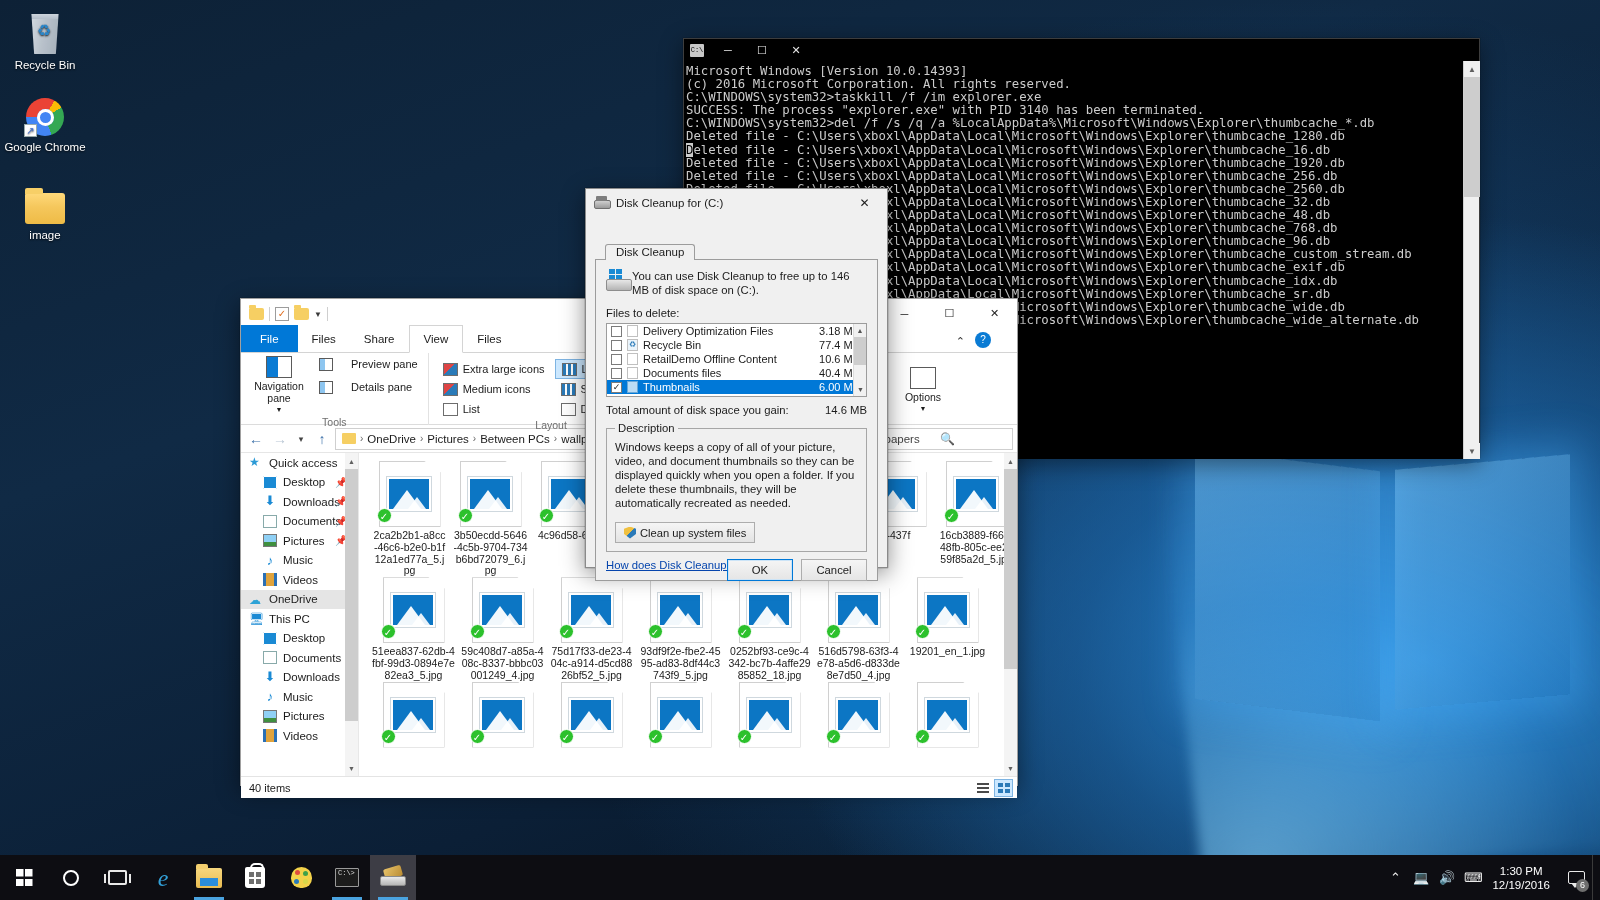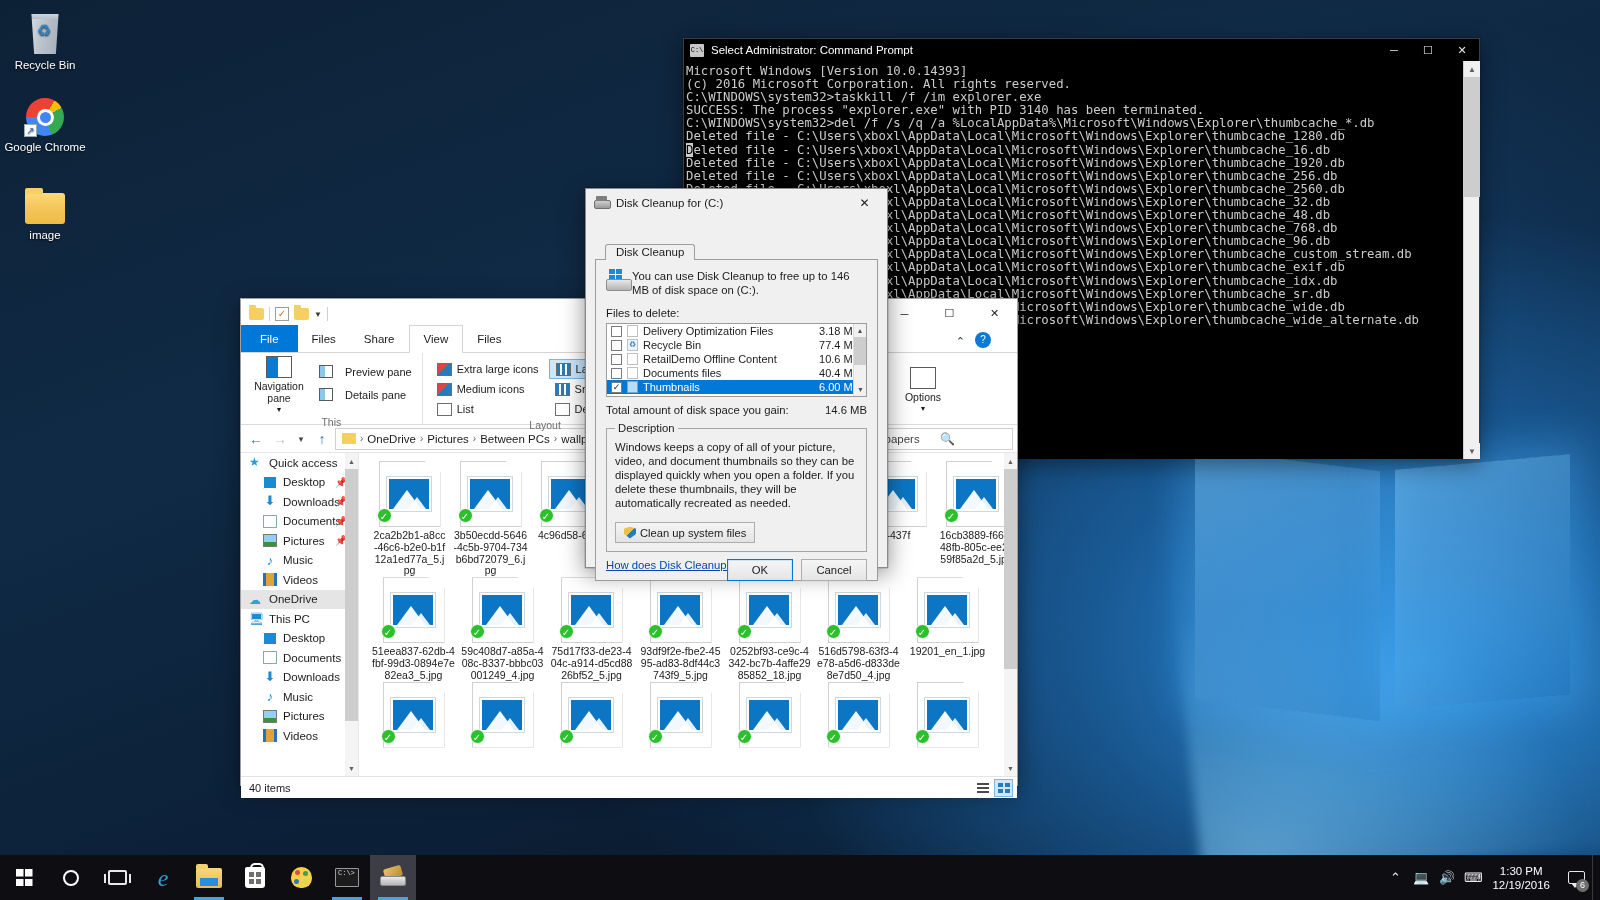--- a/index.html
+++ b/index.html
@@ -149,21 +149,21 @@
   #exp-tabs .tabline { position:absolute; left:0; right:0; bottom:0; height:1px; background:#d4d4d4; }
 
   #ribbon { height:72px; background:#fff; border-bottom:1px solid #dcdcdc; display:flex; position:relative; }
   .rgroup { display:flex; flex-direction:column; height:72px; border-right:1px solid #e2e2e2; padding:0 6px; }
   .rgroup .body { flex:1; display:flex; align-items:center; gap:4px; padding-top:3px; }
   .rgroup .gname { text-align:center; font-size:10.5px; color:#6e6e6e; padding-bottom:2px; }
   .big-btn { width:64px; display:flex; flex-direction:column; align-items:center; font-size:10.5px; color:#1b1b1b; line-height:11.5px; text-align:center; }
   .big-btn .ico { margin-bottom:3px; }
   .navpane-ico { width:26px; height:22px; border:1px solid #5a5a5a; background:#fff; display:flex; }
   .navpane-ico i { display:block; width:11px; background:#0a7bd4; }
-  .small-item { display:flex; align-items:flex-end; gap:12px; font-size:11px; color:#1b1b1b; height:20px; padding:0 4px; }
+  .small-item { display:flex; align-items:flex-start; gap:18px; font-size:11px; color:#1b1b1b; height:20px; padding:0 4px; }
   .pane-ico { width:14px; height:13px; border:1px solid #5a5a5a; background:#fff; display:flex; }
   .pane-ico i { width:5px; background:#8ec6f0; display:block; }
   .layout-grid { display:grid; grid-template-columns:auto auto; grid-auto-rows:20px; gap:0 4px; }
   .layout-item { display:flex; align-items:center; gap:5px; font-size:11px; padding:0 6px; height:20px; color:#1b1b1b; }
   .layout-item.sel { background:#cce8ff; border:1px solid #7eb4e2; }
   .li-ico { width:15px; height:13px; border:1px solid #6d6d6d; background:#fafafa; }
   .li-ico.a { background:linear-gradient(135deg,#d44 0 45%, #2a7ab8 45% 100%); }
   .li-ico.b { background:repeating-linear-gradient(90deg,#2a7ab8 0 3px,#fff 3px 5px); }
   .li-ico.c { background:#fff; }
   .lay-scroll { display:flex; flex-direction:column; justify-content:space-between; height:58px; width:14px; margin-left:2px; }
@@ -384,21 +384,20 @@
     <div class="glyph">
         <div class="folder-ico"></div>
       </div>
     <span class="lbl">image</span>
   </div>
 </div>
 
 <div class="win" id="cmd">
   <div class="titlebar">
     <span class="cmd-ico">C:\</span>
-    <span class="cmd-title">Select Administrator: Command Prompt</span>
     <span class="wbtns">
       <span class="wbtn">─</span>
       <span class="wbtn">☐</span>
       <span class="wbtn">✕</span>
     </span>
   </div>
   <div class="console" id="console-output"><div class="line">Microsoft Windows [Version 10.0.14393]</div><div class="line">(c) 2016 Microsoft Corporation. All rights reserved.</div><div class="line"></div><div class="line">C:\WINDOWS\system32&gt;taskkill /f /im explorer.exe</div><div class="line">SUCCESS: The process "explorer.exe" with PID 3140 has been terminated.</div><div class="line"></div><div class="line">C:\WINDOWS\system32&gt;del /f /s /q /a %LocalAppData%\Microsoft\Windows\Explorer\thumbcache_*.db</div><div class="line">Deleted file - C:\Users\xboxl\AppData\Local\Microsoft\Windows\Explorer\thumbcache_1280.db</div><div class="line"><span class="cursorchar">D</span>eleted file - C:\Users\xboxl\AppData\Local\Microsoft\Windows\Explorer\thumbcache_16.db</div><div class="line">Deleted file - C:\Users\xboxl\AppData\Local\Microsoft\Windows\Explorer\thumbcache_1920.db</div><div class="line">Deleted file - C:\Users\xboxl\AppData\Local\Microsoft\Windows\Explorer\thumbcache_256.db</div><div class="line">Deleted file - C:\Users\xboxl\AppData\Local\Microsoft\Windows\Explorer\thumbcache_2560.db</div><div class="line">Deleted file - C:\Users\xboxl\AppData\Local\Microsoft\Windows\Explorer\thumbcache_32.db</div><div class="line">Deleted file - C:\Users\xboxl\AppData\Local\Microsoft\Windows\Explorer\thumbcache_48.db</div><div class="line">Deleted file - C:\Users\xboxl\AppData\Local\Microsoft\Windows\Explorer\thumbcache_768.db</div><div class="line">Deleted file - C:\Users\xboxl\AppData\Local\Microsoft\Windows\Explorer\thumbcache_96.db</div><div class="line">Deleted file - C:\Users\xboxl\AppData\Local\Microsoft\Windows\Explorer\thumbcache_custom_stream.db</div><div class="line">Deleted file - C:\Users\xboxl\AppData\Local\Microsoft\Windows\Explorer\thumbcache_exif.db</div><div class="line">Deleted file - C:\Users\xboxl\AppData\Local\Microsoft\Windows\Explorer\thumbcache_idx.db</div><div class="line">Deleted file - C:\Users\xboxl\AppData\Local\Microsoft\Windows\Explorer\thumbcache_sr.db</div><div class="line">Deleted file - C:\Users\xboxl\AppData\Local\Microsoft\Windows\Explorer\thumbcache_wide.db</div><div class="line">Deleted file - C:\Users\xboxl\AppData\Local\Microsoft\Windows\Explorer\thumbcache_wide_alternate.db</div></div>
   <div class="scrollbar">
     <div class="sb-arrow">▲</div>
     <div class="sb-thumb"></div>
@@ -455,21 +454,21 @@
             <span>Preview pane</span>
           </div>
           <div class="small-item">
             <span class="pane-ico">
                 <i></i>
               </span>
             <span>Details pane</span>
           </div>
         </div>
       </div>
-      <div class="gname">This</div>
+      <div class="gname">Tools</div>
     </div>
 
     <div class="rgroup" style="padding:0 8px;">
       <div class="body" style="align-items:flex-start;padding-top:6px;">
         <div class="layout-grid">
           <div class="layout-item">
               <span class="li-ico a"></span>
               <span>Extra large icons</span>
             </div>
           <div class="layout-item sel">

